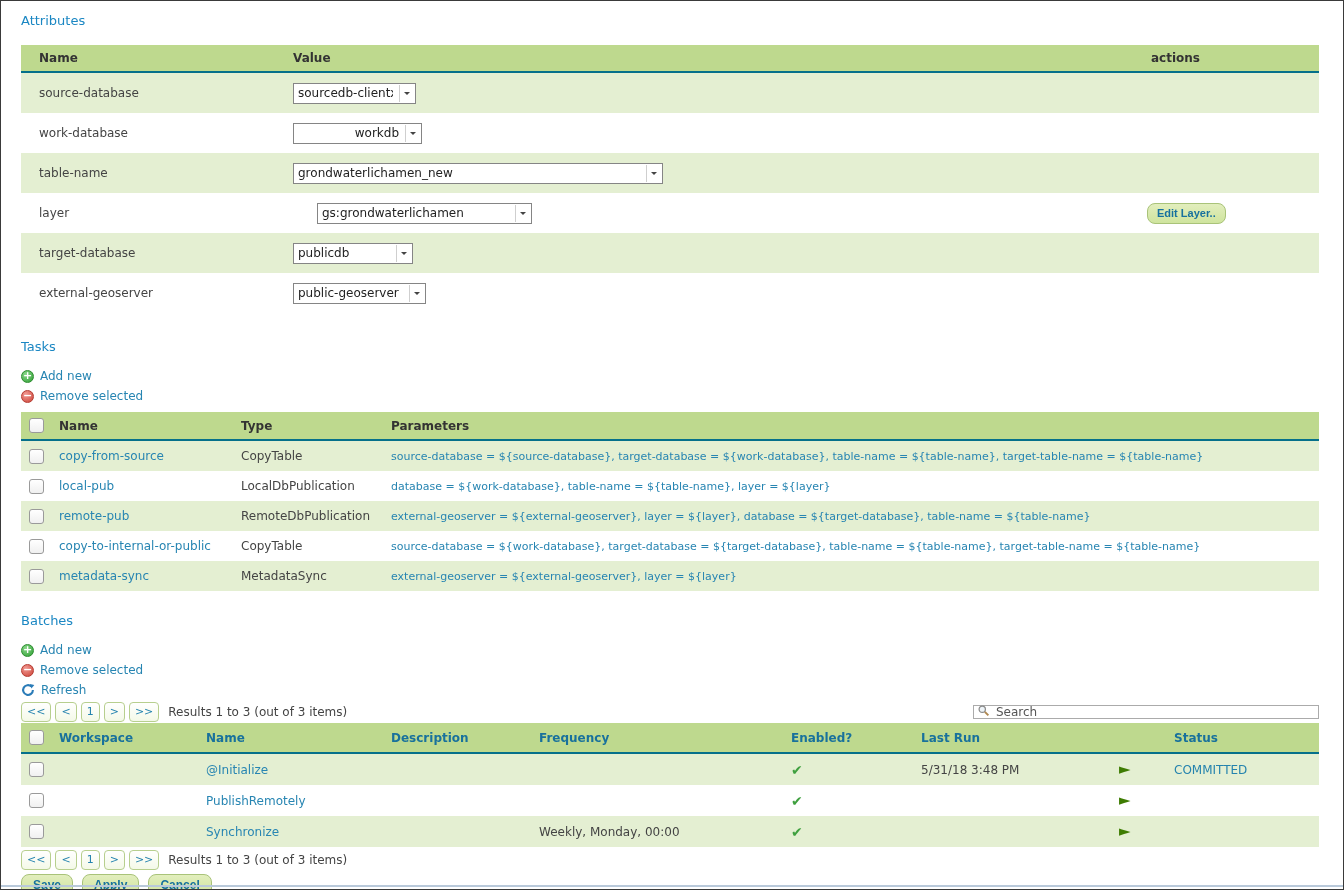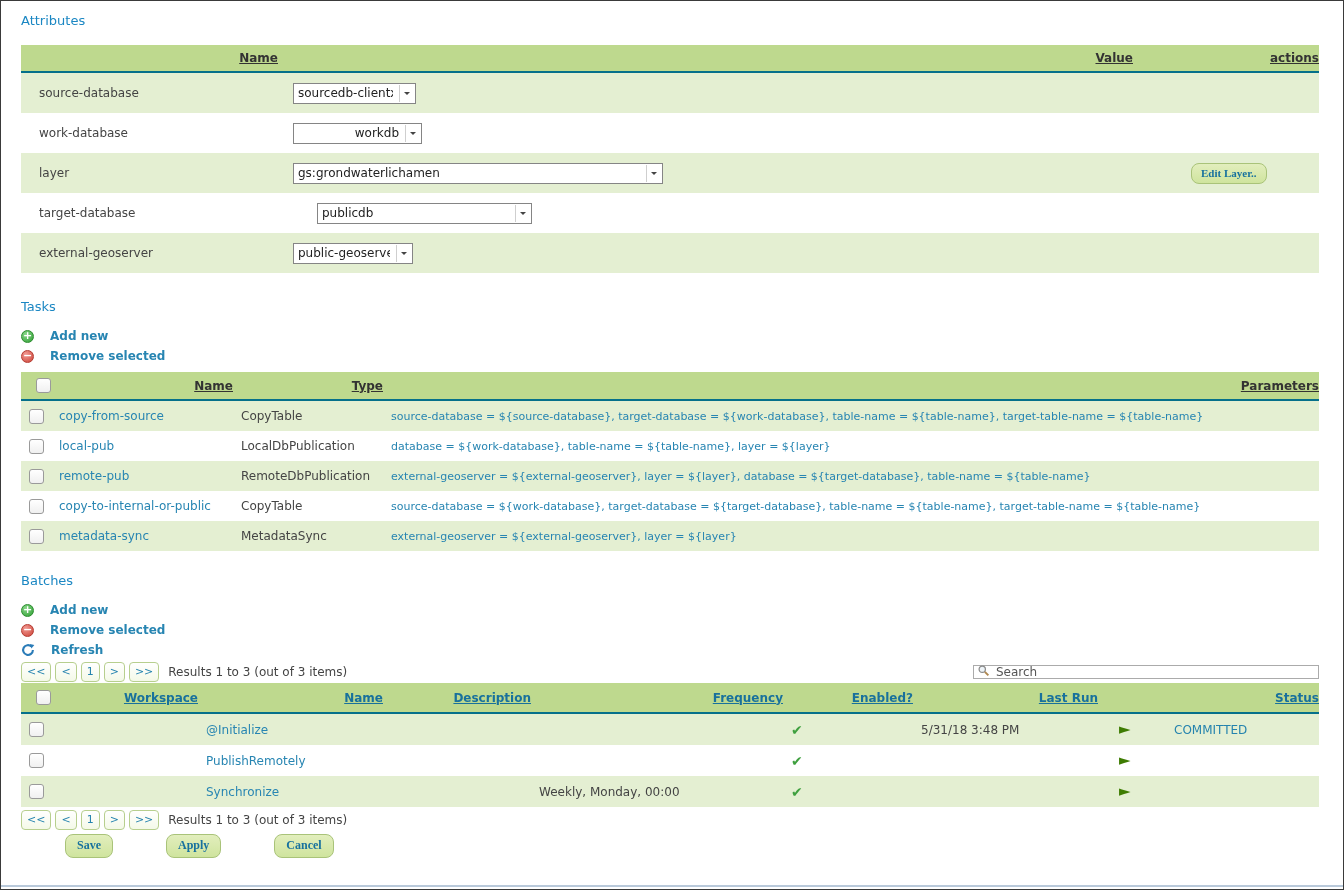--- a/index.html
+++ b/index.html
@@ -5,21 +5,21 @@
   html,body{margin:0;padding:0;background:#fff;}
   .frame{width:1344px;height:890px;box-sizing:border-box;border:1px solid #3a3a3a;
          position:relative;background:#fff;overflow:hidden;
          font-family:"DejaVu Sans","Liberation Sans",sans-serif;color:#444;}
   .content{padding:12px 26px 0 20px;}
   h2{font-size:13px;font-weight:400;color:#1b87c3;margin:0;line-height:15px;}
 
   
   table{border-collapse:collapse;table-layout:fixed;width:1298px;}
   thead tr{background:#bed98e;border-bottom:2px solid #05708a;}
-  th{text-align:right;font-size:12px;color:#333;padding:0 0 0 8px;text-decoration:underline;}
+  th{text-align:left;font-size:12px;color:#333;padding:0 0 0 8px;}
   td{font-size:12px;padding:0 0 0 8px;vertical-align:middle;overflow:hidden;white-space:nowrap;}
   tbody tr:nth-child(odd){background:#e4efd2;}
   tbody tr:nth-child(even){background:#ffffff;}
   a.lnk{color:#2785b2;text-decoration:none;cursor:pointer;}
 
   
   .attr-table{margin-top:17px;}
   .attr-table th{height:26px;}
   .attr-table td{height:40px;}
   .attr-table th:nth-child(1),.attr-table td:nth-child(1){padding-left:18px;}
@@ -39,26 +39,26 @@
     border:1px solid #858585;background:#fff;height:21px;border-radius:0;
     font:12px "DejaVu Sans","Liberation Sans",sans-serif;color:#222;padding:1px 22px 1px 4px;}
   .sel::before{content:"";position:absolute;right:16px;top:2px;bottom:2px;width:1px;background:#cfcfcf;}
   .sel::after{content:"";position:absolute;right:6px;top:9px;width:0;height:0;
     border:3.5px solid transparent;border-top-color:#444;}
 
   
   .gbtn{display:inline-block;background:linear-gradient(#e2eebd,#cfe49e);
     border:1px solid #a9c379;border-radius:8px;color:#17719e;font-weight:bold;
     font-size:12px;padding:3px 11px 4px;cursor:pointer;
-    font-family:Liberation Serif, serif;margin-left:44px;}
+    font-family:Liberation Sans, sans-serif;}
   .gbtn.small{font-size:11px;padding:3px 9px 4px;}
   .btn-row{margin-top:4px;display:flex;gap:9px;}
 
   
-  .action-link{display:flex;align-items:center;gap:16px;height:20px;font-size:12px;font-weight:bold;}
+  .action-link{display:flex;align-items:center;gap:6px;height:20px;font-size:12px;}
   .cicon{width:13px;height:13px;border-radius:50%;display:inline-flex;align-items:center;
     justify-content:center;color:#fff;font-size:11px;line-height:11px;font-weight:bold;flex:0 0 13px;}
   .cicon.add{background:radial-gradient(circle at 35% 30%,#8ad88a,#2f9e33);border:1px solid #2b8c2e;box-sizing:border-box;}
   .cicon.remove{background:radial-gradient(circle at 35% 30%,#f29a93,#cc4438);border:1px solid #b53a30;box-sizing:border-box;}
   .cicon.add::after{content:"+";margin-top:-1px;}
   .cicon.remove::after{content:"−";margin-top:-1px;}
   .refresh-svg{width:14px;height:14px;flex:0 0 14px;}
 
   
   .tasks-table{margin-top:6px;}
@@ -140,20 +140,33 @@
         <select>
           <option>workdb</option>
         </select>
       </span>
     </td>
     <td>
       
     </td>
   </tr>
 
+  <tr>
+    <td>table-name</td>
+    <td>
+      <span class="sel">
+        <select>
+          <option>grondwaterlichamen_new</option>
+        </select>
+      </span>
+    </td>
+    <td>
+      
+    </td>
+  </tr>
 
   <tr>
     <td>layer</td>
     <td>
       <span class="sel">
         <select>
           <option>gs:grondwaterlichamen</option>
         </select>
       </span>
     </td>

